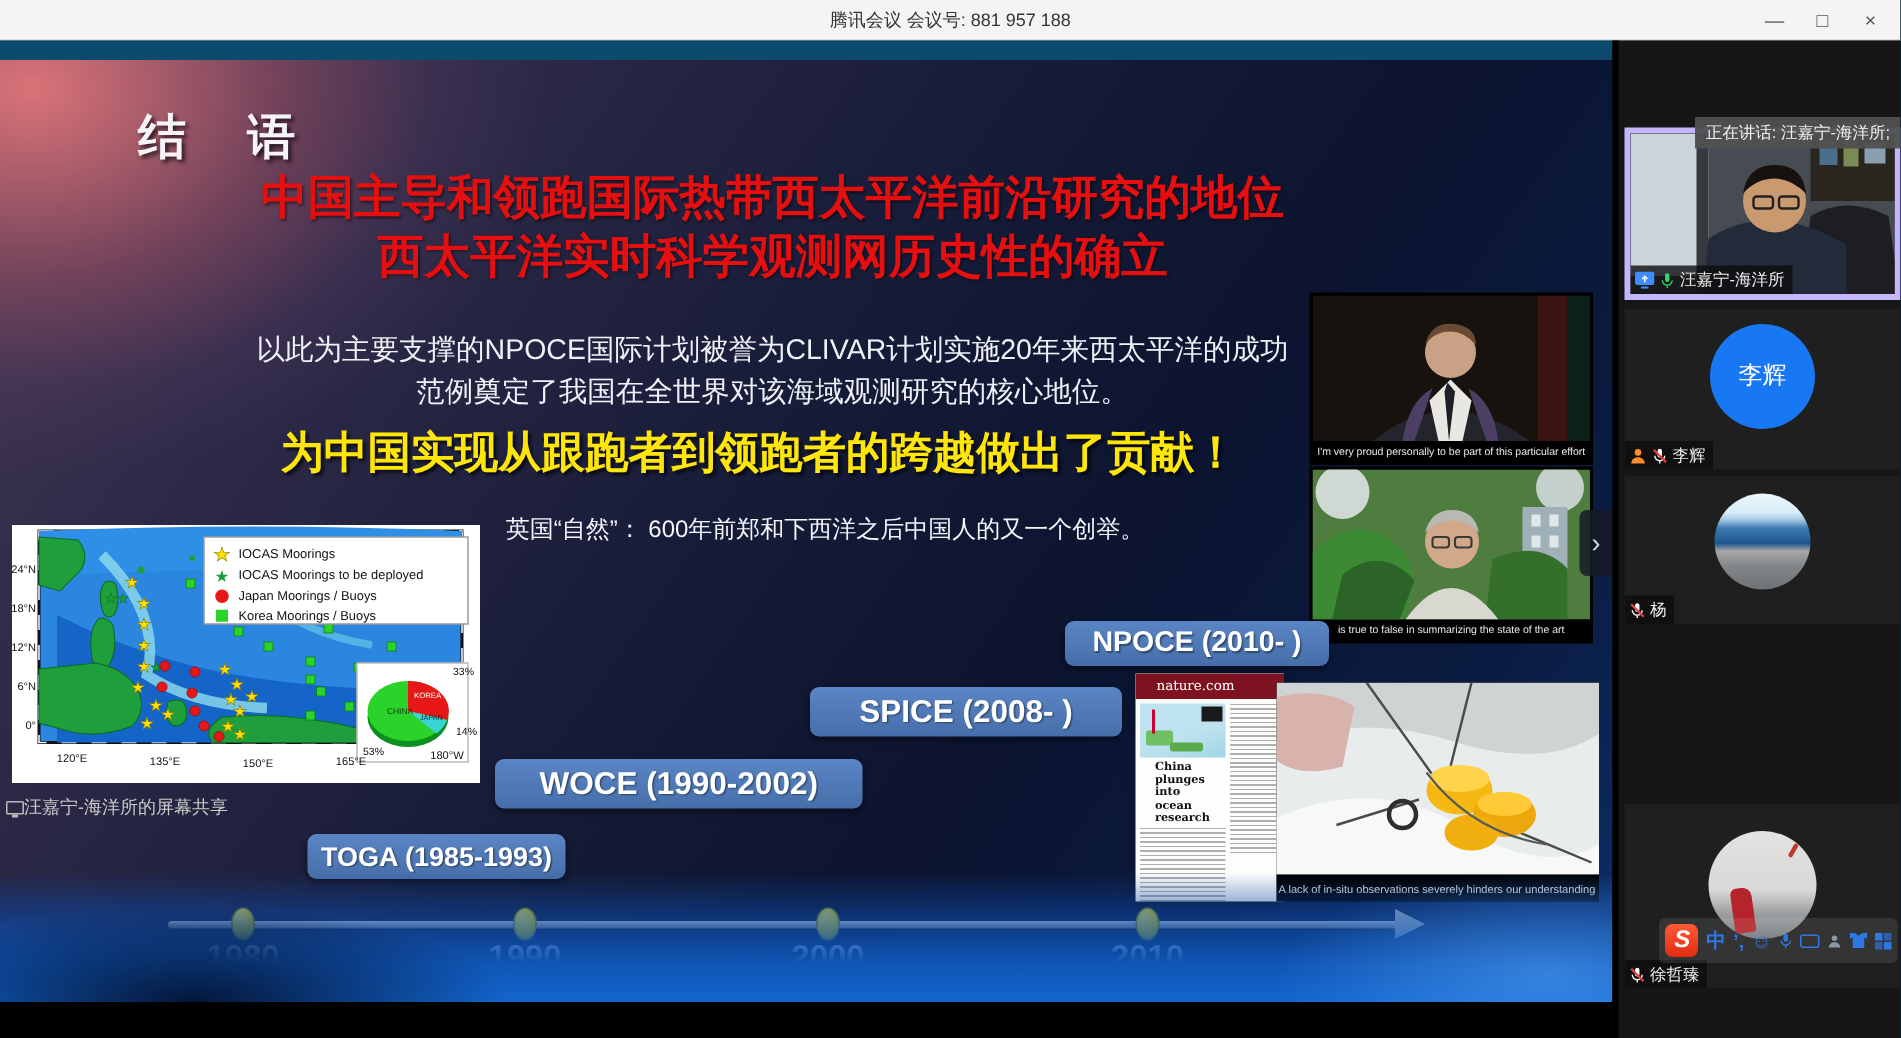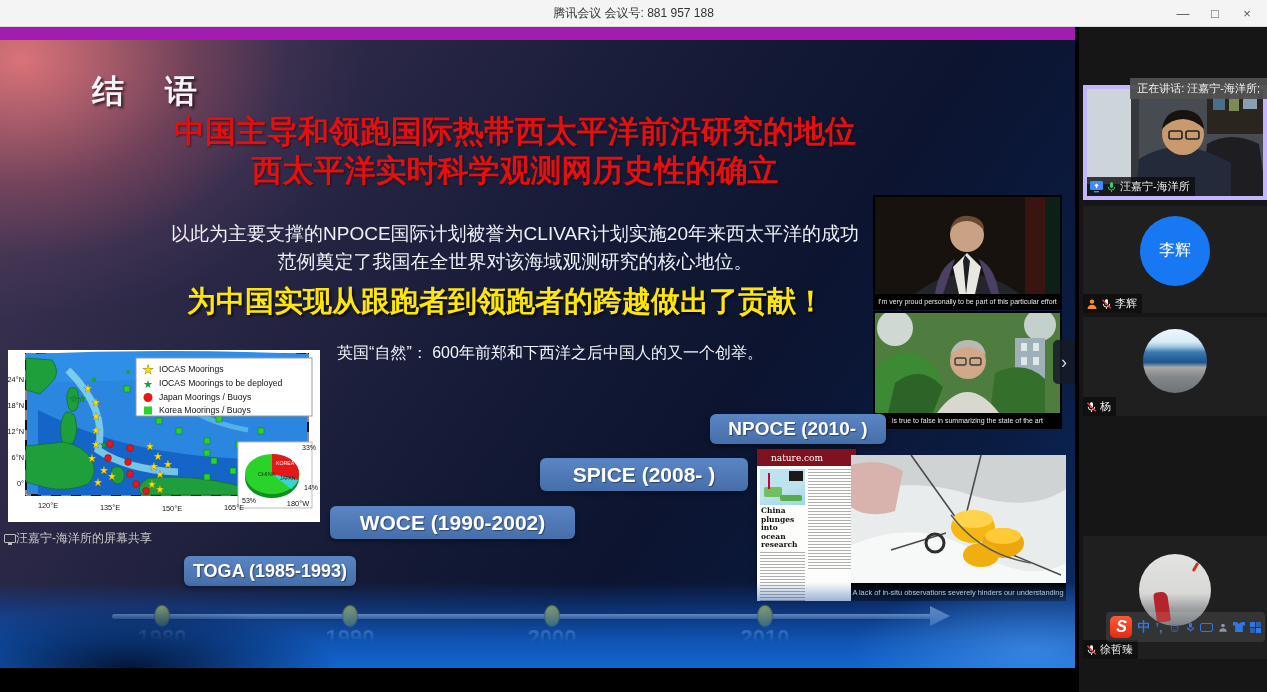--- a/index.html
+++ b/index.html
@@ -8,21 +8,21 @@
 
   
   .titlebar { position:absolute; left:0; top:0; width:1267px; height:27px;
     background:#f4f4f4; border-bottom:1px solid #dcdcdc; display:flex; align-items:center; justify-content:center;text-align:right; }
   .titlebar .ttl { font-size:12px; color:#333; }
   .win-controls { position:absolute; right:6px; top:0; height:27px; display:flex; align-items:center; gap:4px; }
   .win-btn { width:28px; height:22px; display:flex; align-items:center; justify-content:center;
     color:#555; font-size:13px; cursor:default; }
 
   
-  .share-area { position:absolute; left:0; top:27px; width:1075px; height:522px; background:#a21caf; }
+  .share-area { position:absolute; left:0; top:27px; width:1075px; height:522px; background:#0c4a6e; }
 
   .slide { position:absolute; left:0; top:13px; width:1075px; height:628px; overflow:hidden;
     background:
       radial-gradient(480px 360px at 2% 3%, rgba(226,118,122,.95), rgba(160,80,100,.55) 35%, rgba(95,62,98,.28) 55%, rgba(0,0,0,0) 72%),
       linear-gradient(125deg, #463a55 0%, #2e2a48 20%, #171c38 45%, #0c1430 65%, #0a1c42 85%, #0d2f6b 100%); }
   .wave { position:absolute; left:0; right:0; bottom:0; height:86px;
     background:linear-gradient(180deg, rgba(8,40,120,0) 0%, rgba(13,70,160,.55) 30%, #0f55b4 70%, #1266cf 100%); }
   .wave:after { content:""; position:absolute; inset:0;
     background:radial-gradient(300px 90px at 12% 100%, rgba(2,8,30,.85), rgba(0,0,0,0) 70%),
                radial-gradient(260px 100px at 96% 80%, rgba(90,170,255,.5), rgba(0,0,0,0) 70%); }
@@ -43,36 +43,36 @@
   .vid { position:absolute; width:189px; background:#000; padding:2px; }
   .vid svg { display:block; }
   .vid .cap { height:14px; display:flex; align-items:center; justify-content:center;
     color:#e8e8e8; font-size:7px; background:#000; white-space:nowrap; }
   .vid-top { left:873px; top:155px; }
   .vid-bottom { left:873px; top:271px; }
 
   .tl-box { position:absolute; background:linear-gradient(180deg,#5a85c4,#466ea9); color:#fff;
     font-weight:bold; display:flex; align-items:center; justify-content:center;
     text-shadow:1px 1px 1px rgba(0,0,0,.4); border-radius:6px; box-shadow:0 2px 5px rgba(0,0,0,.45); }
-  .tl-toga  { left:184px; top:516px; width:172px; height:30px; font-size:18px; }
+  .tl-toga  { left:205px; top:516px; width:172px; height:30px; font-size:18px; }
   .tl-woce  { left:330px; top:466px; width:245px; height:33px; font-size:21px; }
   .tl-spice { left:540px; top:418px; width:208px; height:33px; font-size:21px; }
   .tl-npoce { left:710px; top:374px; width:176px; height:30px; font-size:19px; }
 
   .nature-card { position:absolute; left:757px; top:409px; width:99px; height:152px; background:#fdfdfb;
     box-shadow:0 0 6px rgba(0,0,0,.5); overflow:hidden; }
   .nature-head { height:17px; background:#7e1220; display:flex; align-items:center; padding-left:14px;
     color:#fff; font-family:"DejaVu Serif", serif; font-size:9px; }
   .nature-body { display:flex; gap:3px; padding:3px; }
   .ncol { flex:1; }
   .nmap { height:36px; background:linear-gradient(160deg,#bfe3ee 55%,#9fd6e6 100%); position:relative; }
   .nmap i { position:absolute; display:block; }
   .ncat { position:absolute; right:2px; top:2px; width:14px; height:10px; background:#1a1a1a; }
   .nhl { font-family:"DejaVu Serif", serif; font-weight:bold; font-size:7.5px; line-height:8.5px;
-    color:#101010; margin:2px 1px; }
+    color:#101010; margin:2px 10px; }
   .fake { height:100px; background:repeating-linear-gradient(#9b9b9b 0 1px, rgba(0,0,0,0) 1px 3px); opacity:.8; }
   .fake.short { height:60px; }
 
   .buoy-card { position:absolute; left:851px; top:415px; width:215px; height:146px; background:#000; }
 
   .tl-line { position:absolute; left:112px; top:574px; width:823px; height:5px;
     background:linear-gradient(180deg,#f5f5f5,#8c8c8c); border-radius:3px; box-shadow:0 1px 2px rgba(0,0,0,.5); }
   .tl-arrow { position:absolute; left:930px; top:566px; width:0; height:0;
     border-left:20px solid #c9c9c9; border-top:10px solid rgba(0,0,0,0); border-bottom:10px solid rgba(0,0,0,0); }
   .tl-dot { position:absolute; top:565px; width:16px; height:22px; border-radius:50%;

